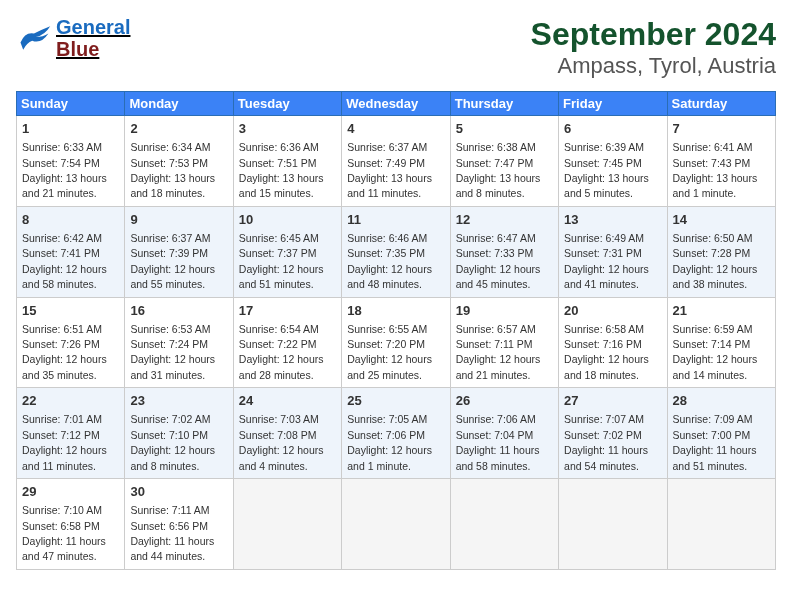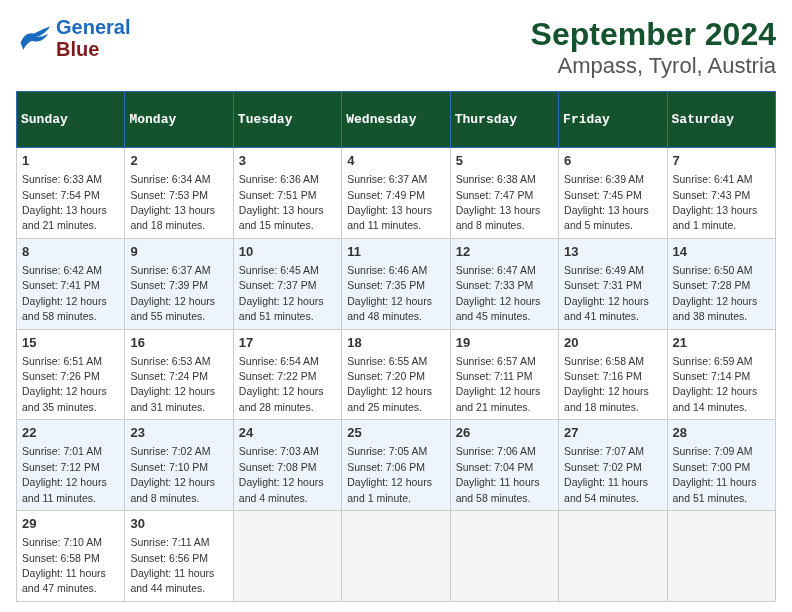--- a/index.html
+++ b/index.html
@@ -13,20 +13,21 @@
     .header {
       display: flex;
       justify-content: space-between;
       align-items: flex-start;
       margin-bottom: 12px;
     }
     .logo {
       display: flex;
       flex-direction: column;
       align-items: flex-start;
+      text-decoration: underline;
     }
     .logo-wrapper {
       display: flex;
       align-items: center;
       gap: 4px;
     }
     .logo-bird-svg {
       width: 36px;
       height: 28px;
     }
@@ -42,28 +43,27 @@
       font-size: 22px;
       font-weight: normal;
       color: #555;
     }
     table {
       width: 100%;
       border-collapse: collapse;
       font-size: 11px;
     }
     thead tr th {
-      background: #14532d;
+      background: #3b82f6;
       color: #fff;
-      padding: 20px 4px;
+      padding: 4px 4px;
       text-align: left;
       font-size: 13px;
       font-weight: bold;
       border: 1px solid #2a6db5;
-      font-family: Liberation Mono, monospace;
     }
     tbody tr td {
       border: 1px solid #ccc;
       padding: 4px 5px;
       vertical-align: top;
       width: 14.28%;
       min-height: 80px;
       color: #333;
       line-height: 1.4;
     }

